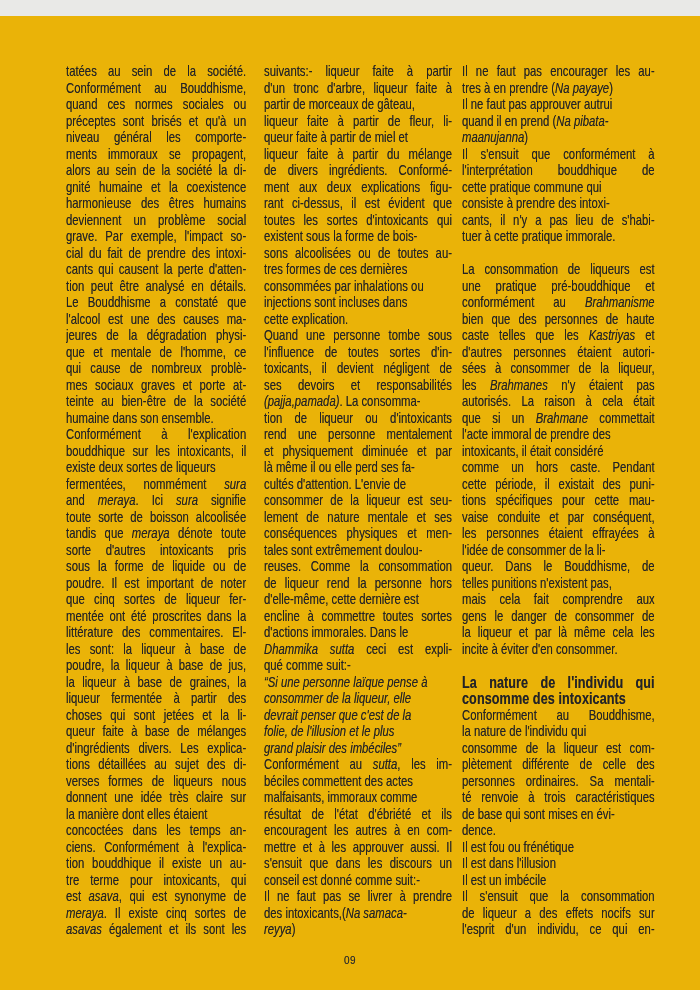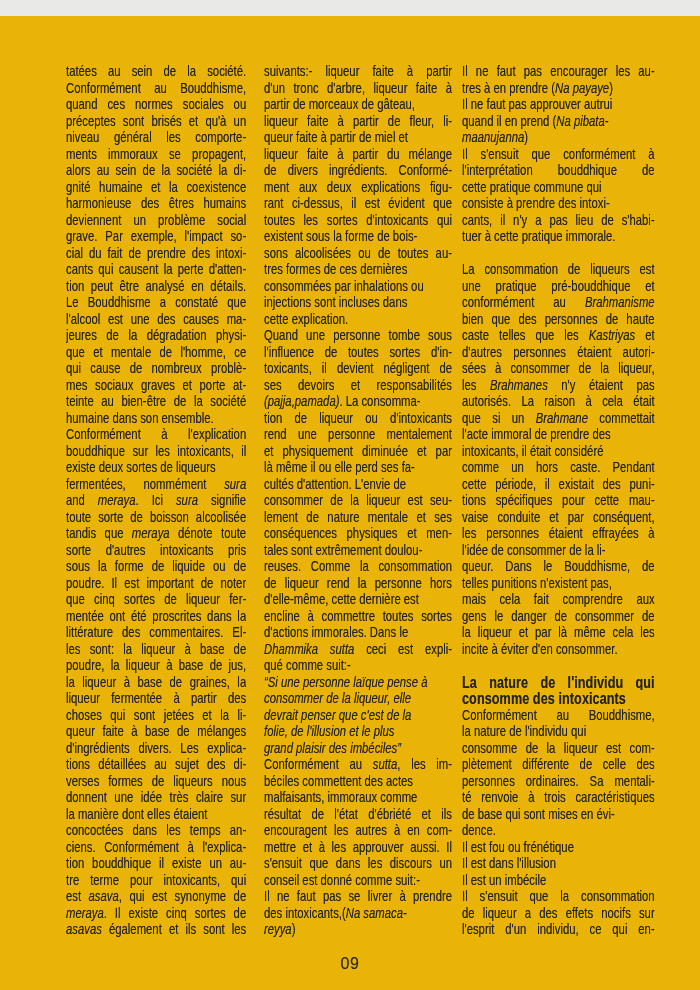--- a/index.html
+++ b/index.html
@@ -41,21 +41,21 @@
     font-weight: bold;
     font-size: 16.2px;
     letter-spacing: 0.1px;
   }
   .pageno {
     position: absolute;
     top: 939px;
     left: 0;
     width: 100%;
     text-align: center;
-    font-size: 16px;
+    font-size: 10px;
     letter-spacing: 0.5px;
     color: #2b2b2f;
     text-shadow: 0 0 0.4px rgba(40,40,40,0.5);
   }
 </style>
 </head>
 <body>
 
 <div class="page">
   <div class="col col-1">

